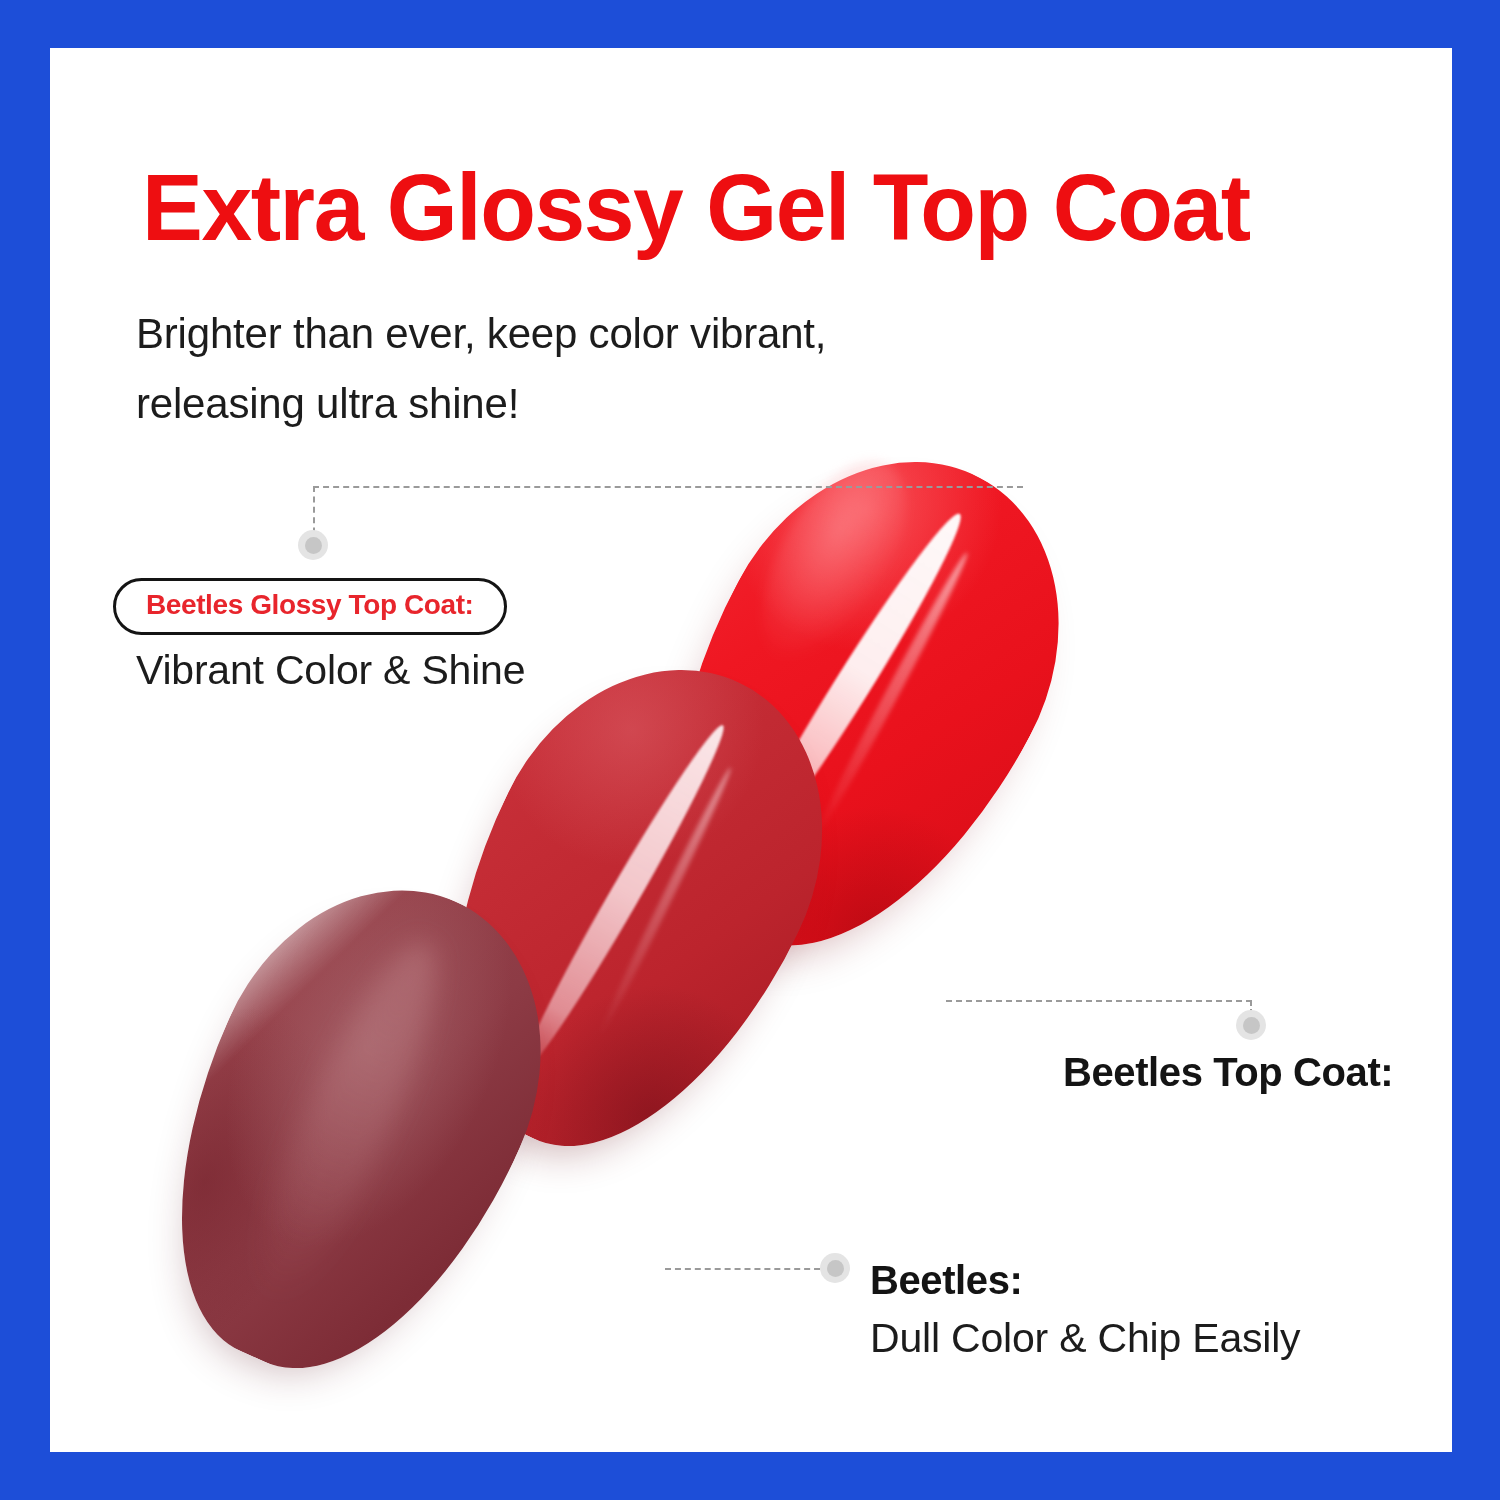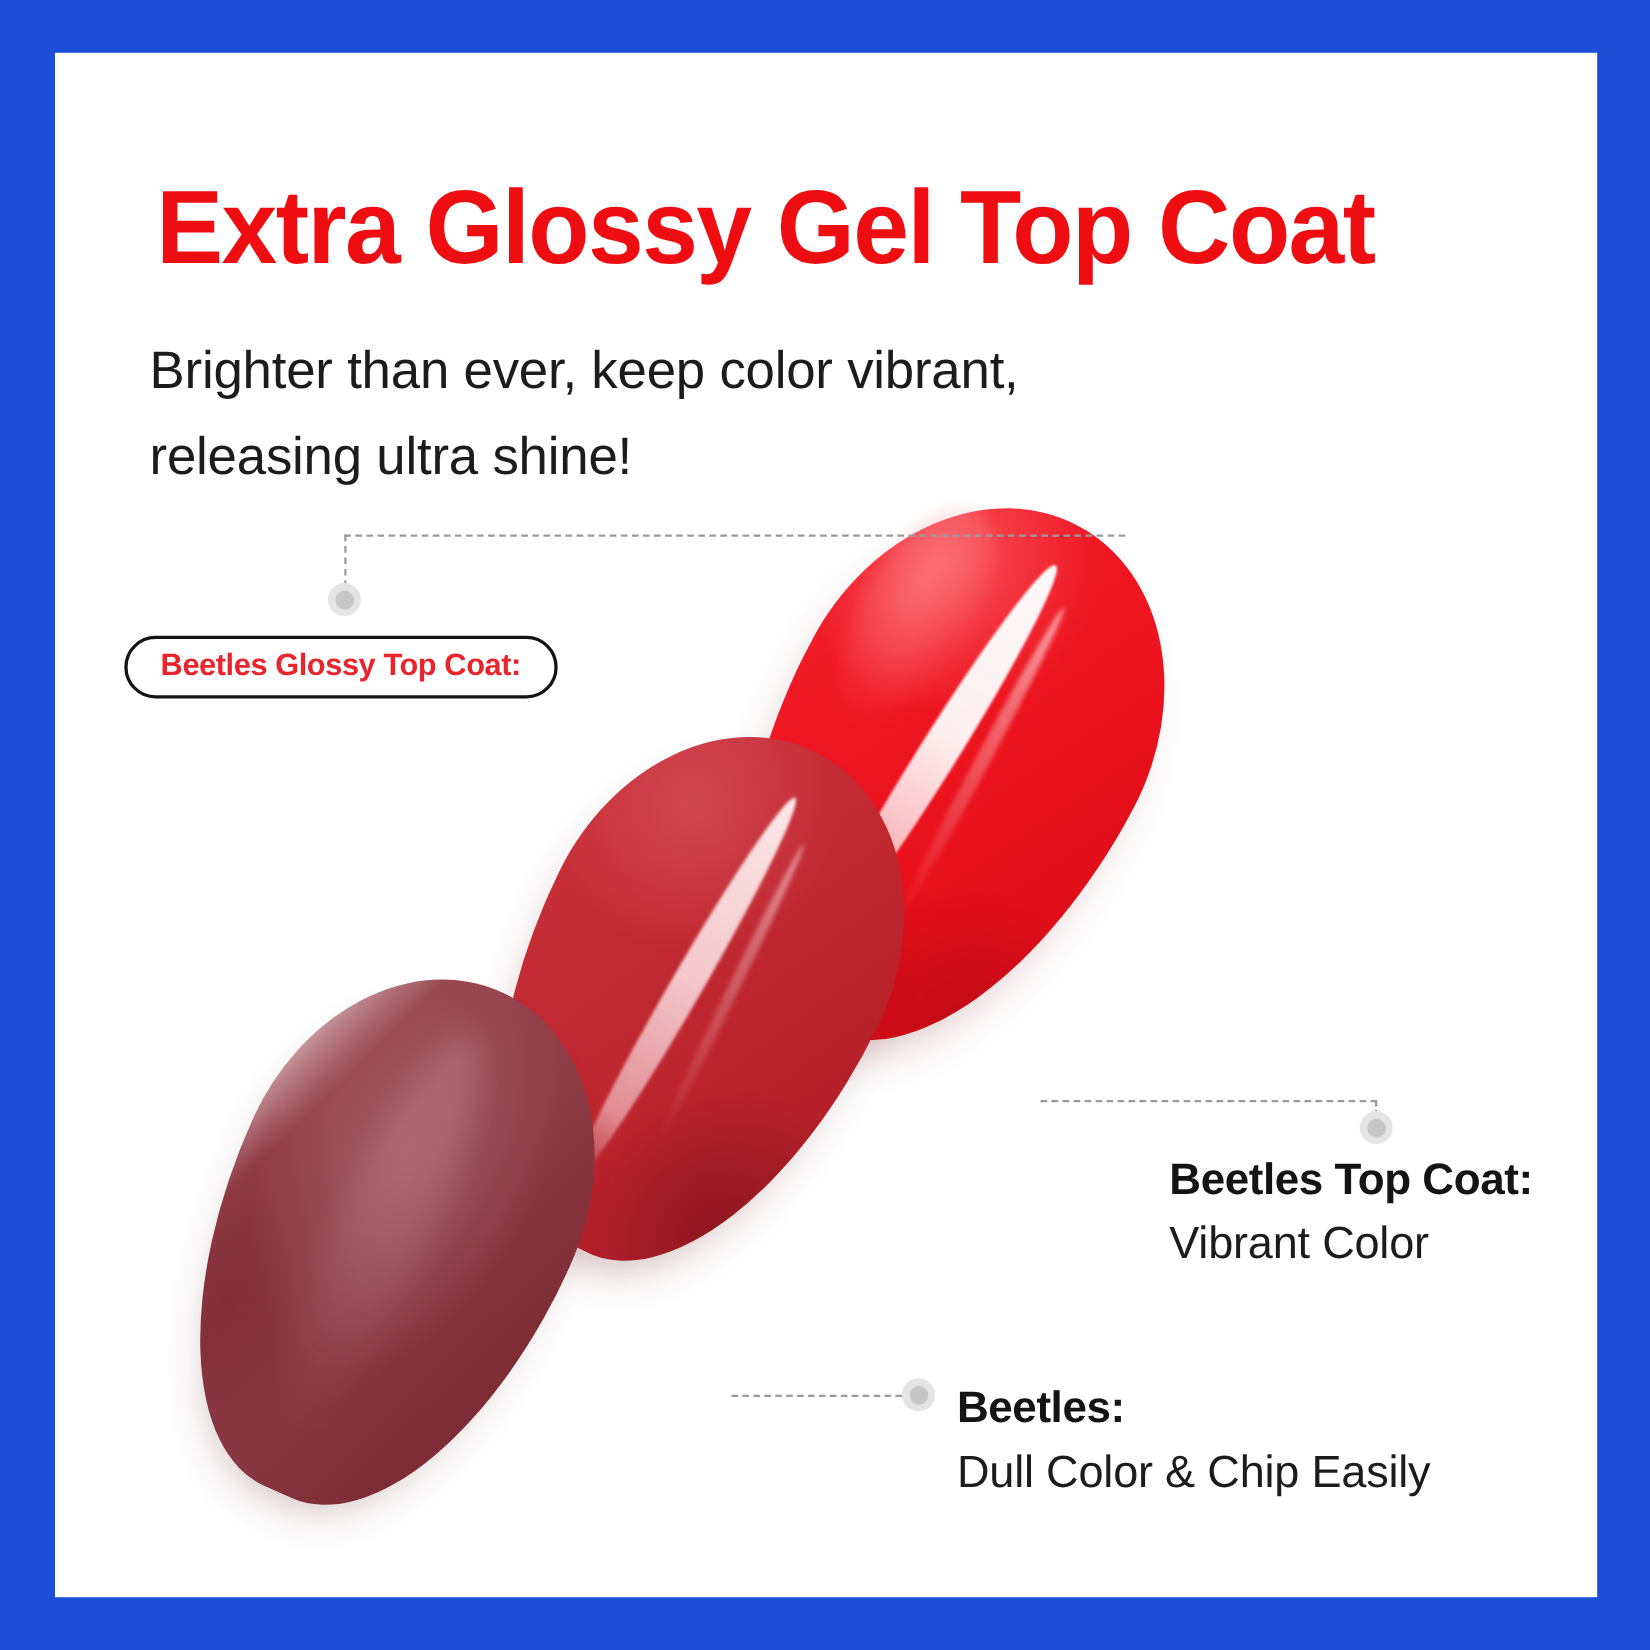--- a/index.html
+++ b/index.html
@@ -50,21 +50,21 @@
   }
 
   
   .subtitle {
     position: absolute;
     left: 86px;
     top: 258px;
     width: 900px;
     font-family: "Liberation Sans", sans-serif;
     font-weight: 400;
-    font-size: 48px;
+    font-size: 42px;
     line-height: 1.35;
     color: #1c1c1c;
     letter-spacing: -0.2px;
   }
   .subtitle .l2 { display: block; margin-top: 13px; }
 
   
   .nail {
     position: absolute;
   }
@@ -304,27 +304,27 @@
       <div class="sheen"></div>
     </div>
 
     <div class="dash-h" style="left:263px; top:438px; width:710px;"></div>
     <div class="dash-v" style="left:263px; top:438px; height:58px;"></div>
     <div class="dot" style="left:248px; top:482px;"></div>
 
     <div class="pill">
       <span class="pill-text">Beetles Glossy Top Coat:</span>
     </div>
+    <div class="callout-sub" id="sub-glossy">Vibrant Color &amp; Shine</div>
 
     <div class="dash-h" style="left:896px; top:952px; width:306px;"></div>
     <div class="dash-v" style="left:1200px; top:952px; height:24px;"></div>
     <div class="dot" style="left:1186px; top:962px;"></div>
 
     <div class="callout-title" id="title-mid">Beetles Top Coat:</div>
-    <div class="callout-sub" id="sub-mid">Vibrant Color</div>
 
     <div class="dash-h" style="left:615px; top:1220px; width:165px;"></div>
     <div class="dot" style="left:770px; top:1205px;"></div>
 
     <div class="callout-title" id="title-others">Beetles:</div>
     <div class="callout-sub" id="sub-others">Dull Color &amp; Chip Easily</div>
 
   </div>
 </div>
 

